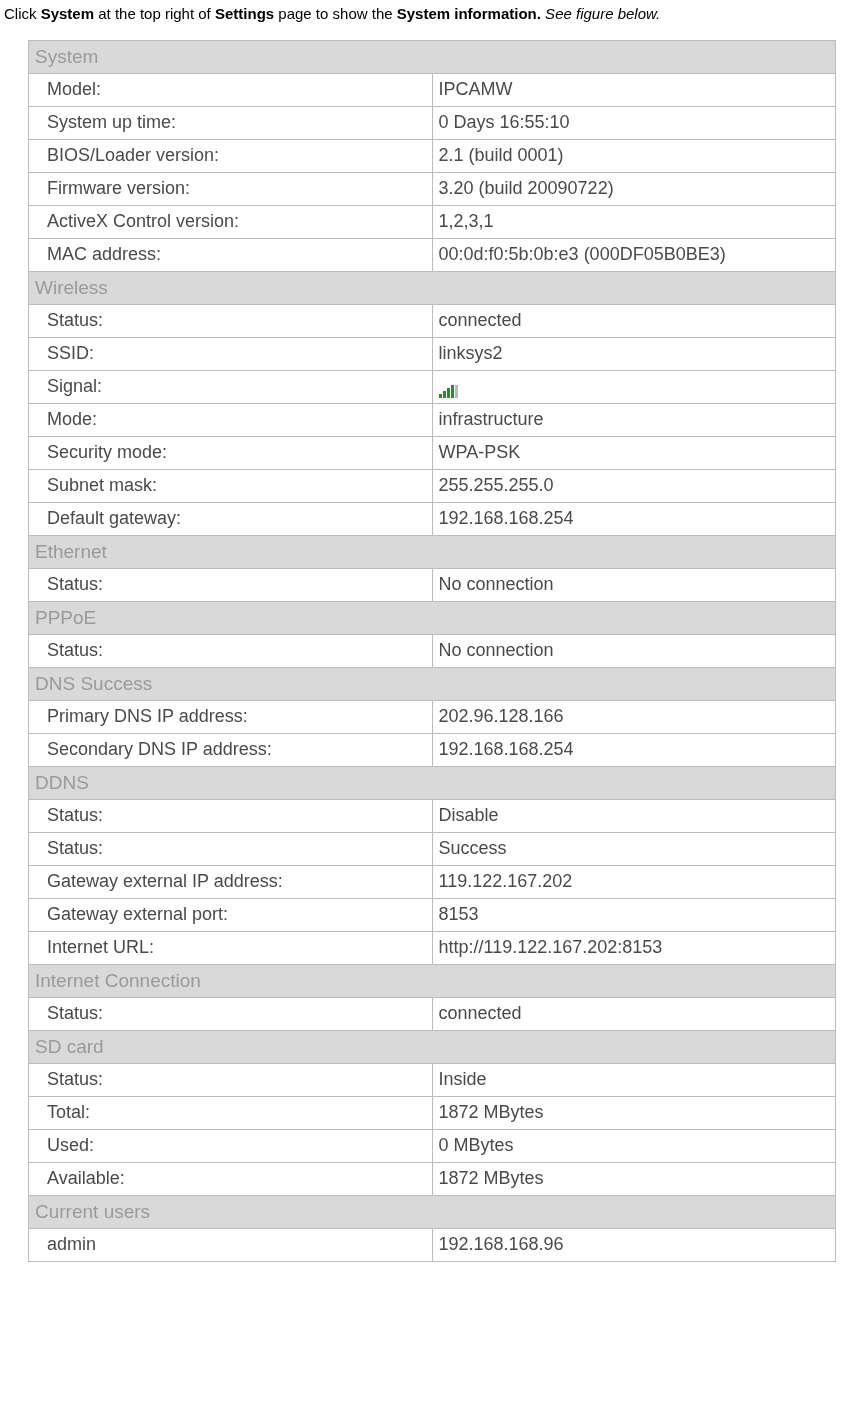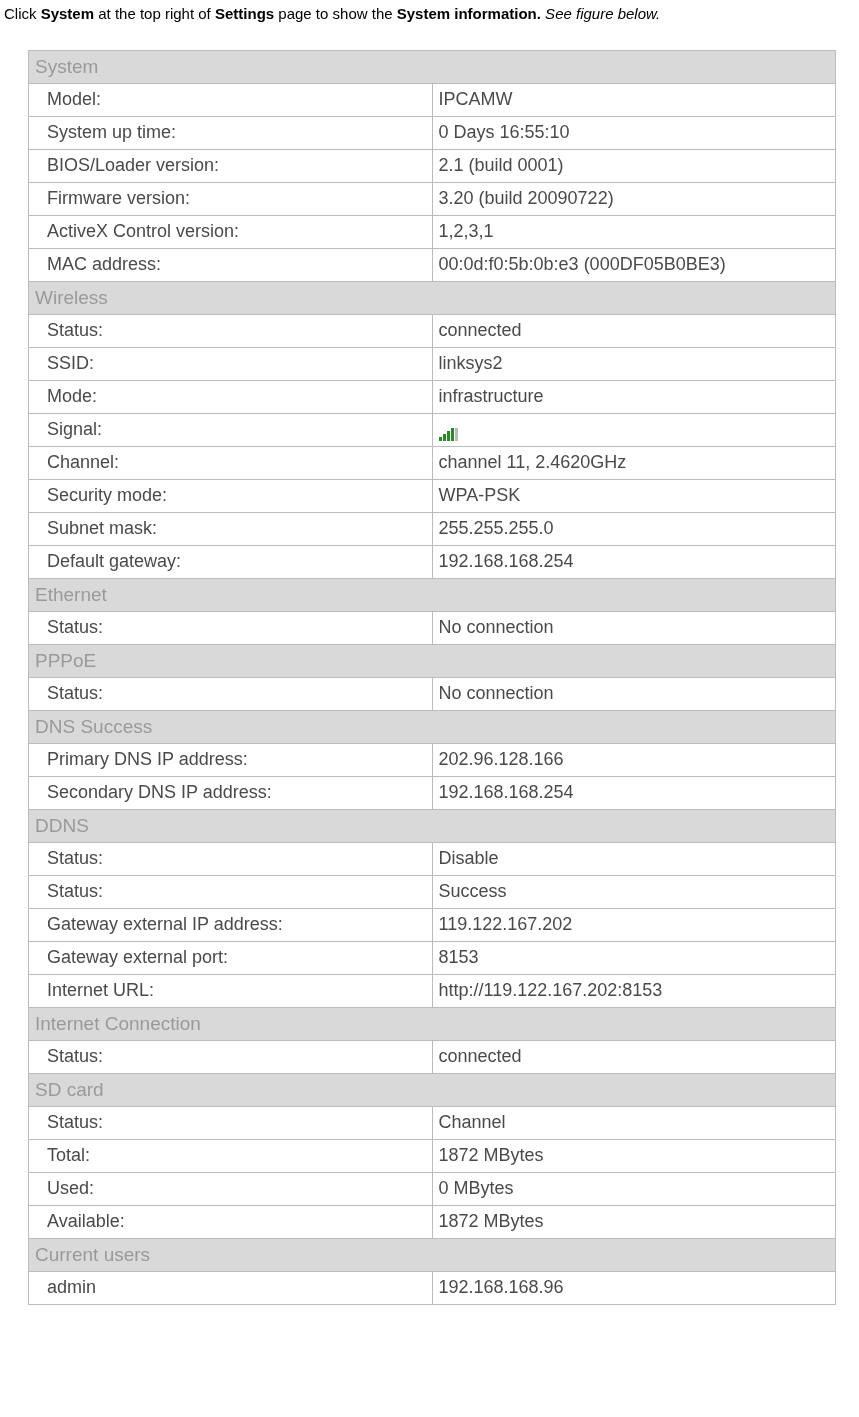--- a/index.html
+++ b/index.html
@@ -11,21 +11,21 @@
     background: #fff;
   }
   .page {
     width: 859px;
     margin: 0 auto;
     padding: 5px 0 40px 0;
     box-sizing: border-box;
   }
   .instruction {
     font-size: 15px;
-    padding: 0 4px 28px 4px;
+    padding: 0 4px 18px 4px;
   }
   .instruction b { font-weight: bold; }
   .instruction i { font-style: italic; }
   .table-wrap {
     margin: 0 0 0 28px;
     width: 808px;
   }
   table.sys {
     width: 100%;
     border-collapse: collapse;
@@ -114,32 +114,28 @@
           </tr>
           <tr class="row">
             <td class="label">Status:</td>
             <td class="value">connected</td>
           </tr>
           <tr class="row">
             <td class="label">SSID:</td>
             <td class="value">linksys2</td>
           </tr>
           <tr class="row">
+            <td class="label">Signal:</td>
+            <td class="value"><span class="signal-icon"><span></span><span></span><span></span><span></span><span></span></span></td>
+          </tr>
+          <tr class="row">
             <td class="label">Mode:</td>
             <td class="value">infrastructure</td>
           </tr>
           <tr class="row">
-            <td class="label">Signal:</td>
-            <td class="value"><span class="signal-icon"><span></span><span></span><span></span><span></span><span></span></span></td>
-          </tr>
-          <tr class="row">
-            <td class="label">Channel:</td>
-            <td class="value">channel 11, 2.4620GHz</td>
-          </tr>
-          <tr class="row">
             <td class="label">Security mode:</td>
             <td class="value">WPA-PSK</td>
           </tr>
           <tr class="row">
             <td class="label">Subnet mask:</td>
             <td class="value">255.255.255.0</td>
           </tr>
           <tr class="row">
             <td class="label">Default gateway:</td>
             <td class="value">192.168.168.254</td>
@@ -197,21 +193,21 @@
           </tr>
           <tr class="row">
             <td class="label">Status:</td>
             <td class="value">connected</td>
           </tr>
           <tr class="section">
             <td colspan="2">SD card</td>
           </tr>
           <tr class="row">
             <td class="label">Status:</td>
-            <td class="value">Channel</td>
+            <td class="value">Inside</td>
           </tr>
           <tr class="row">
             <td class="label">Total:</td>
             <td class="value">1872 MBytes</td>
           </tr>
           <tr class="row">
             <td class="label">Used:</td>
             <td class="value">0 MBytes</td>
           </tr>
           <tr class="row">

